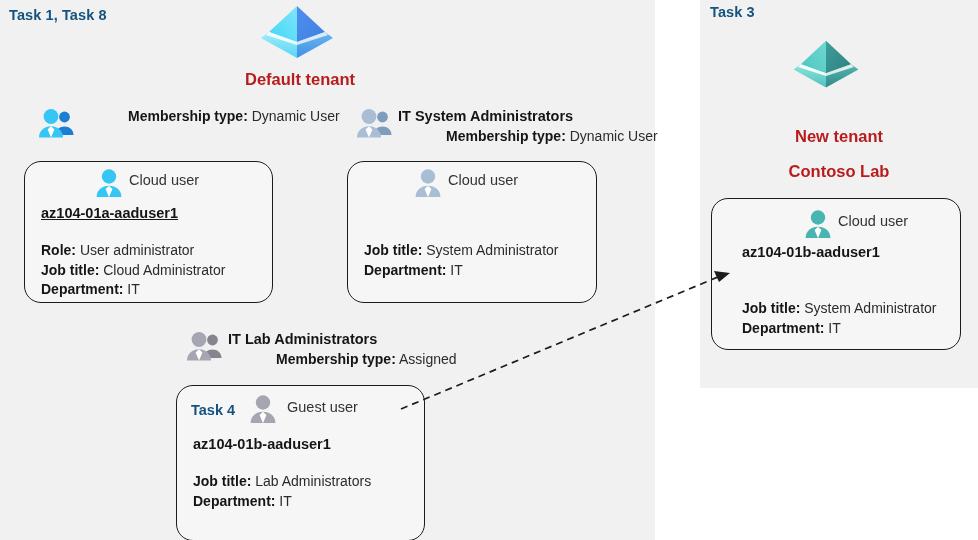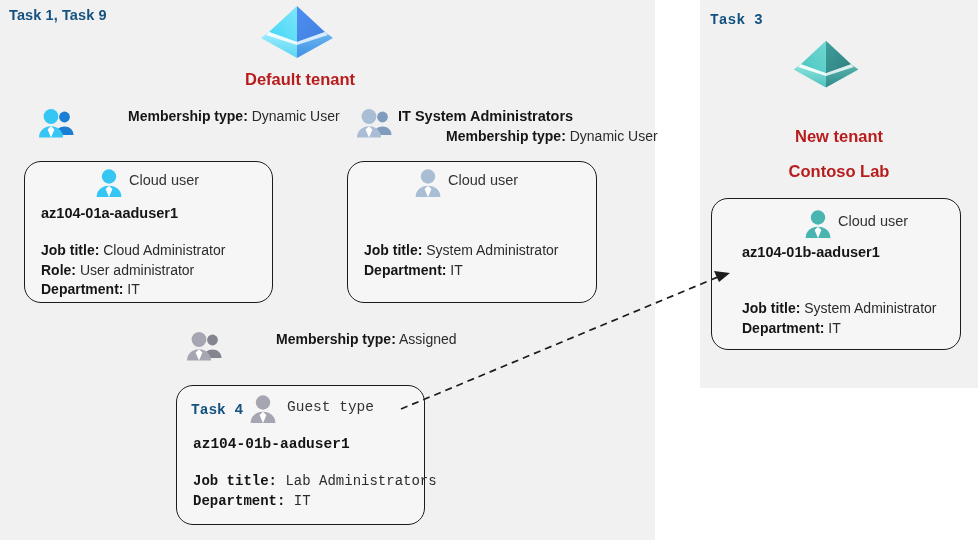--- a/index.html
+++ b/index.html
@@ -71,22 +71,22 @@
   .ico{position:absolute;display:block;}
   svg{display:block;overflow:visible;}
   #arrow-layer{position:absolute;left:0;top:0;width:978px;height:540px;pointer-events:none;}
 </style>
 </head>
 <body>
 
 <div class="panel" id="panel-left"></div>
 <div class="panel" id="panel-right"></div>
 
-<div class="task-label" style="left:9px;top:7px;">Task 1, Task 9</div>
-<div class="task-label" style="left:710px;top:12px;font-family:Liberation Mono, monospace;">Task 3</div>
+<div class="task-label" style="left:9px;top:7px;">Task 1, Task 8</div>
+<div class="task-label" style="left:710px;top:4px;">Task 3</div>
 
 <div class="ico" style="left:257px;top:2px;">
   <svg width="80" height="64" viewBox="0 0 80 64" aria-hidden="true">
     <defs>
       <linearGradient id="tg1" x1="0" y1="1" x2="1" y2="0">
         <stop offset="0" stop-color="#41d6f5"></stop>
           <stop offset="1" stop-color="#7fe6fb"></stop>
       </linearGradient>
       <linearGradient id="tg2" x1="0" y1="0" x2="1" y2="1">
         <stop offset="0" stop-color="#4f8ff0"></stop>
@@ -160,29 +160,29 @@
 
 <div class="card" style="left:24px;top:161px;width:249px;height:142px;">
   <div class="ico" style="left:70px;top:6px;">
     <svg width="28" height="30" viewBox="0 0 28 30" aria-hidden="true">
       <circle cx="14" cy="8.5" r="7.2" fill="#35c6f4"></circle>
       <path d="M1.6 29c0-6.8 5.5-11.2 12.4-11.2S26.4 22.2 26.4 29z" fill="#35c6f4"></path>
       <path d="M14 17.8l3.4 3.3L14 29.2l-3.4-8.1z" fill="#ffffff"></path>
     </svg>
   </div>
   <div class="card-usertype" style="left:104px;top:10px;">Cloud user</div>
-  <div class="card-upn" style="left:16px;top:43px;">az104-01a-aaduser1</div>
+  <div class="card-upn" style="left:16px;top:43px;text-decoration:underline;">az104-01a-aaduser1</div>
   <div class="card-attrs" style="left:16px;top:79px;">
-    <div>
-      <b>Job title:</b>
-      <span>Cloud Administrator</span>
-    </div>
     <div>
       <b>Role:</b>
       <span>User administrator</span>
+    </div>
+    <div>
+      <b>Job title:</b>
+      <span>Cloud Administrator</span>
     </div>
     <div>
       <b>Department:</b>
       <span>IT</span>
     </div>
   </div>
 </div>
 
 <div class="ico" style="left:356px;top:107px;">
   <svg width="40" height="36" viewBox="0 0 40 36" aria-hidden="true">
@@ -225,36 +225,37 @@
 <div class="ico" style="left:186px;top:330px;">
   <svg width="40" height="36" viewBox="0 0 40 36" aria-hidden="true">
     <circle cx="26.5" cy="10" r="5.4" fill="#85858f"></circle>
     <path d="M17.5 28c0-5.2 4.2-8.6 9-8.6s9 3.4 9 8.6z" fill="#85858f"></path>
     <circle cx="13" cy="9.5" r="7.4" fill="#a6a6b2"></circle>
     <path d="M1 30.5c0-6.8 5.6-11.2 12-11.2s12 4.4 12 11.2z" fill="#a6a6b2"></path>
     <path d="M13 19.3l3.4 3.2-3.4 8-3.4-8z" fill="#ffffff"></path>
   </svg>
 </div>
 <div class="group-head" style="left:228px;top:329px;">
+  <div class="group-name">IT Lab Administrators</div>
   <div class="group-member">
     <b>Membership type:</b>
     <span>Assigned</span>
   </div>
 </div>
 
-<div class="card" style="left:176px;top:385px;width:249px;height:140px;font-family:Liberation Mono, monospace;">
+<div class="card" style="left:176px;top:385px;width:249px;height:156px;">
   <div class="inline-task" style="position:absolute;left:14px;top:16px;">Task 4</div>
   <div class="ico" style="left:72px;top:8px;">
     <svg width="28" height="30" viewBox="0 0 28 30" aria-hidden="true">
       <circle cx="14" cy="8.5" r="7.2" fill="#a6a6b2"></circle>
       <path d="M1.6 29c0-6.8 5.5-11.2 12.4-11.2S26.4 22.2 26.4 29z" fill="#a6a6b2"></path>
       <path d="M14 17.8l3.4 3.3L14 29.2l-3.4-8.1z" fill="#ffffff"></path>
     </svg>
   </div>
-  <div class="card-usertype" style="left:110px;top:13px;">Guest type</div>
+  <div class="card-usertype" style="left:110px;top:13px;">Guest user</div>
   <div class="card-upn" style="left:16px;top:50px;">az104-01b-aaduser1</div>
   <div class="card-attrs" style="left:16px;top:86px;">
     <div>
       <b>Job title:</b>
       <span>Lab Administrators</span>
     </div>
     <div>
       <b>Department:</b>
       <span>IT</span>
     </div>

